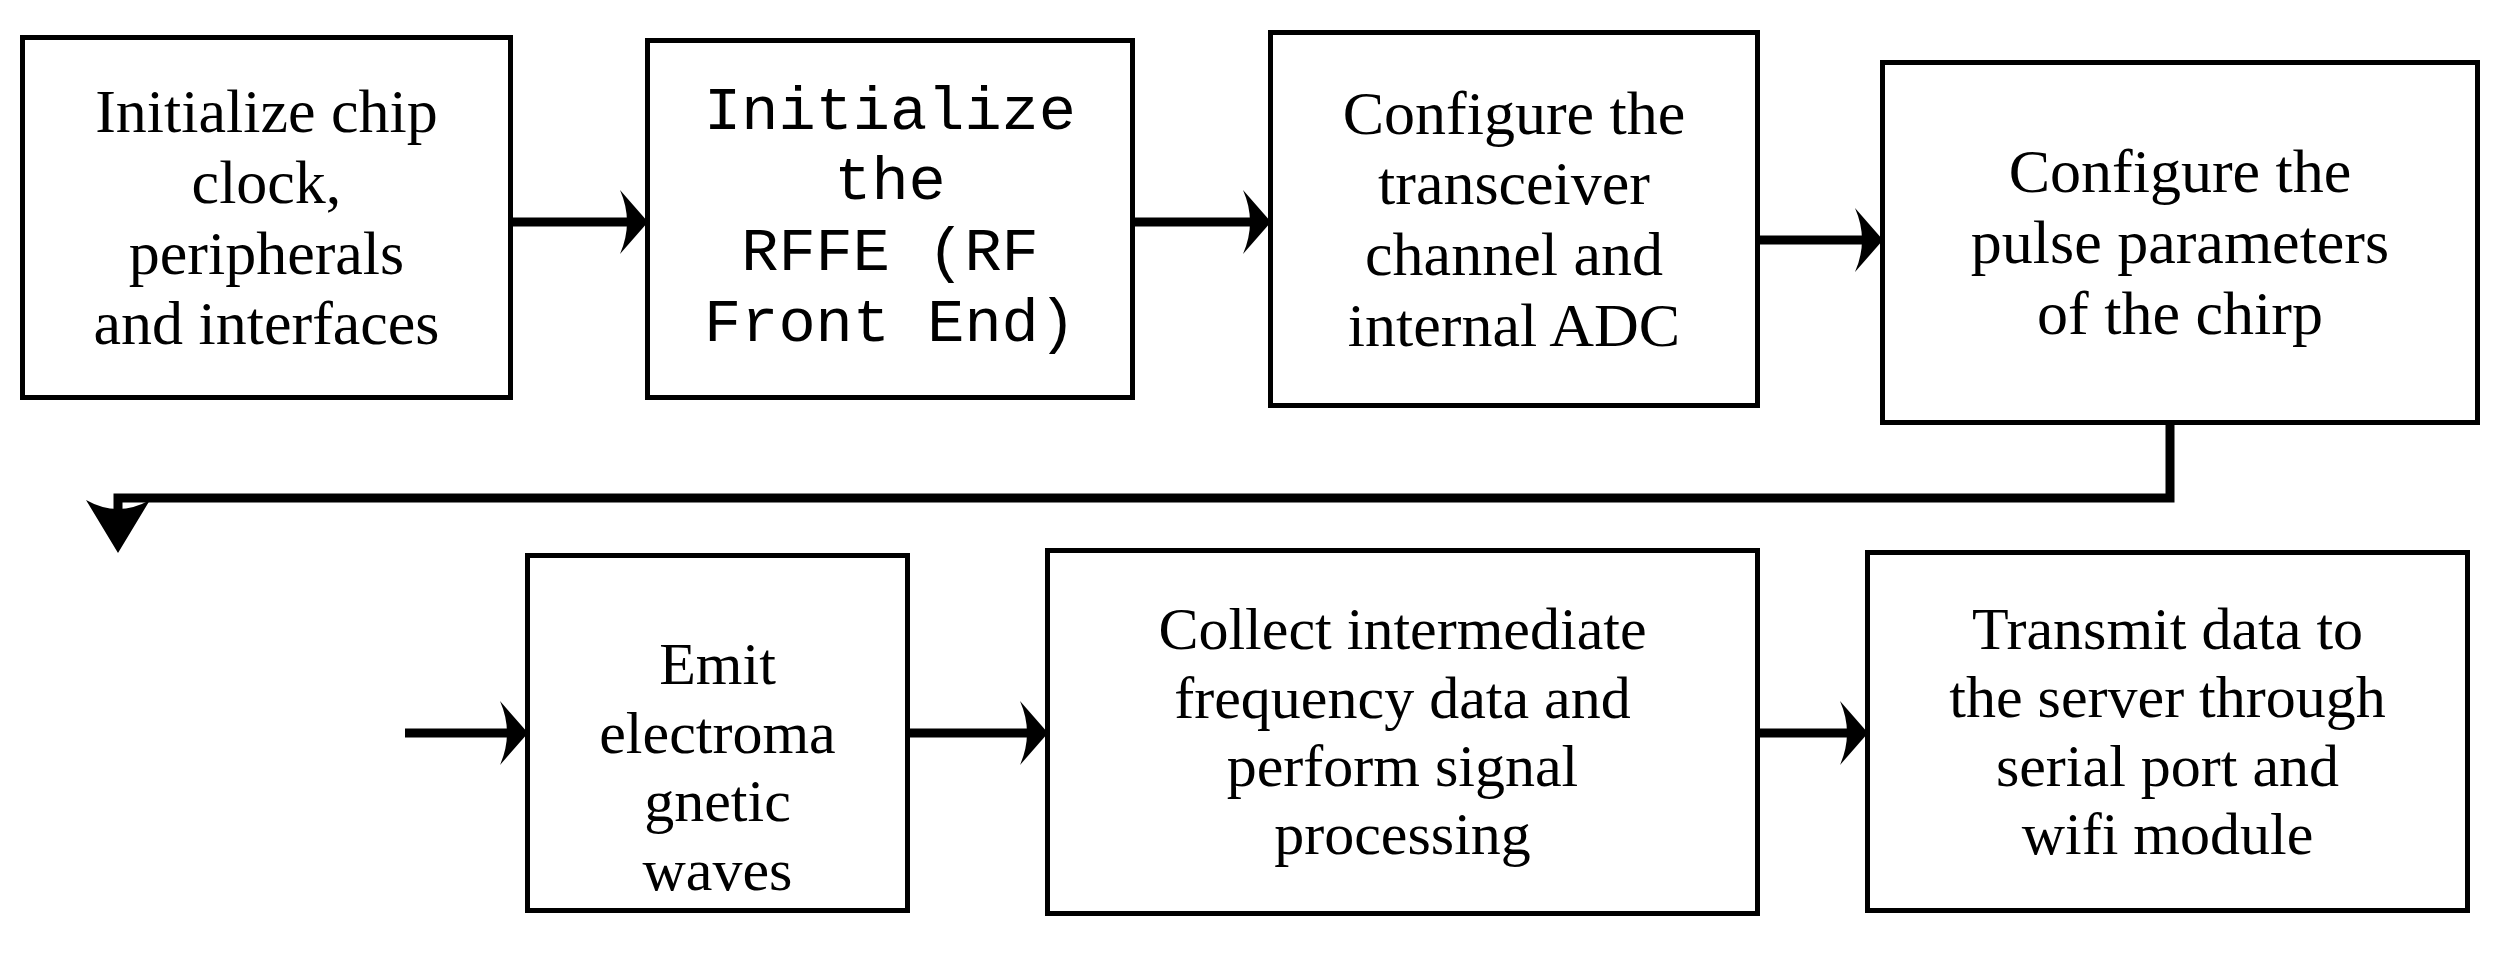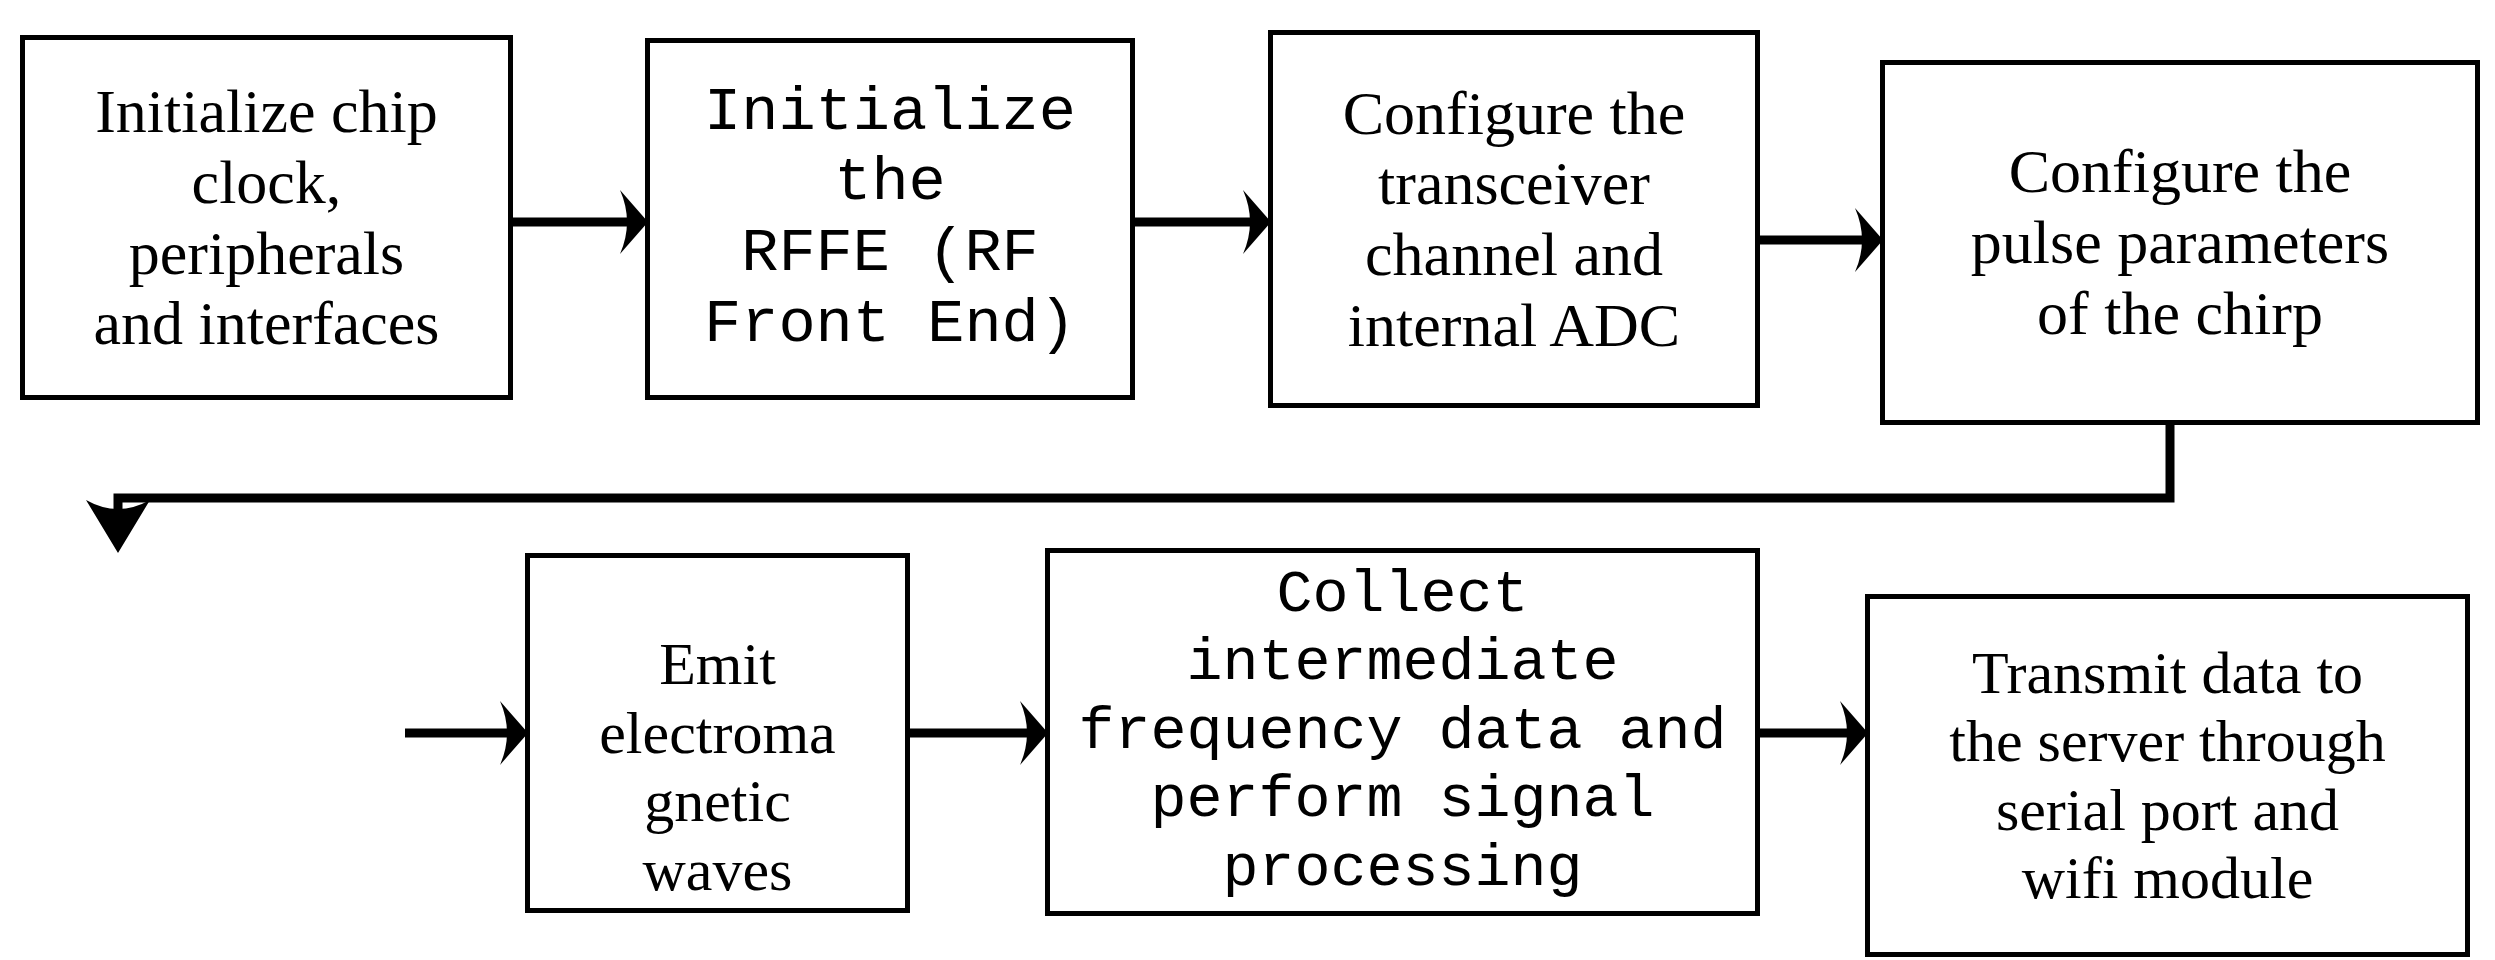--- a/index.html
+++ b/index.html
@@ -118,27 +118,27 @@
   </div>
 
 
   <div class="node" style="left:525px; top:553px; width:385px; height:360px; font-size:60px;align-items:flex-end;">
     <span class="node-text">Emit
 electroma
 gnetic
 waves</span>
   </div>
 
-  <div class="node" style="left:1045px; top:548px; width:715px; height:368px; font-size:60px;font-family:Liberation Mono, monospace;">
+  <div class="node" style="left:1045px; top:548px; width:715px; height:368px; font-size:60px;">
     <span class="node-text">Collect intermediate
 frequency data and
 perform signal
 processing</span>
   </div>
 
-  <div class="node" style="left:1865px; top:550px; width:605px; height:363px; font-size:60px;margin-top:44px;">
+  <div class="node" style="left:1865px; top:550px; width:605px; height:363px; font-size:60px;">
     <span class="node-text">Transmit data to
 the server through
 serial port and
 wifi module</span>
   </div>
 
 </div>
 
 </body></html>

